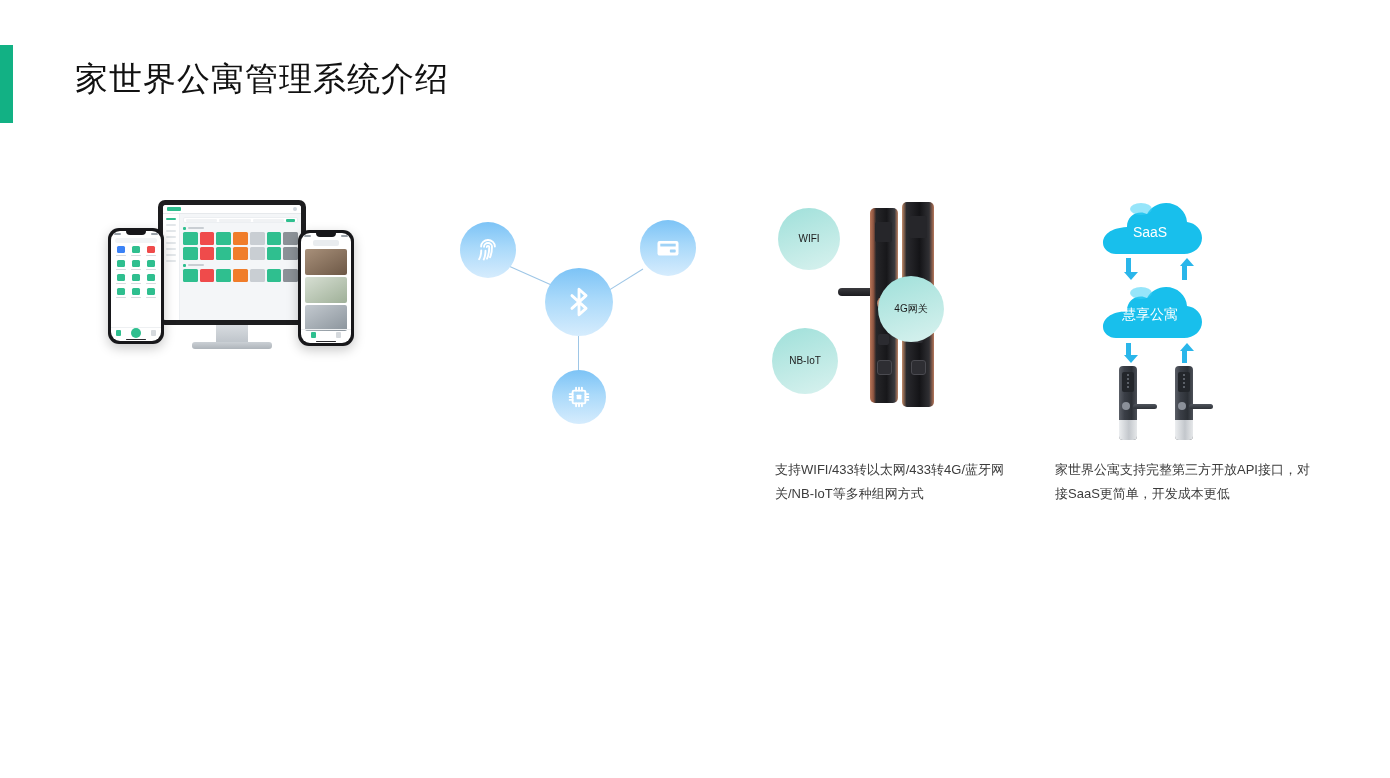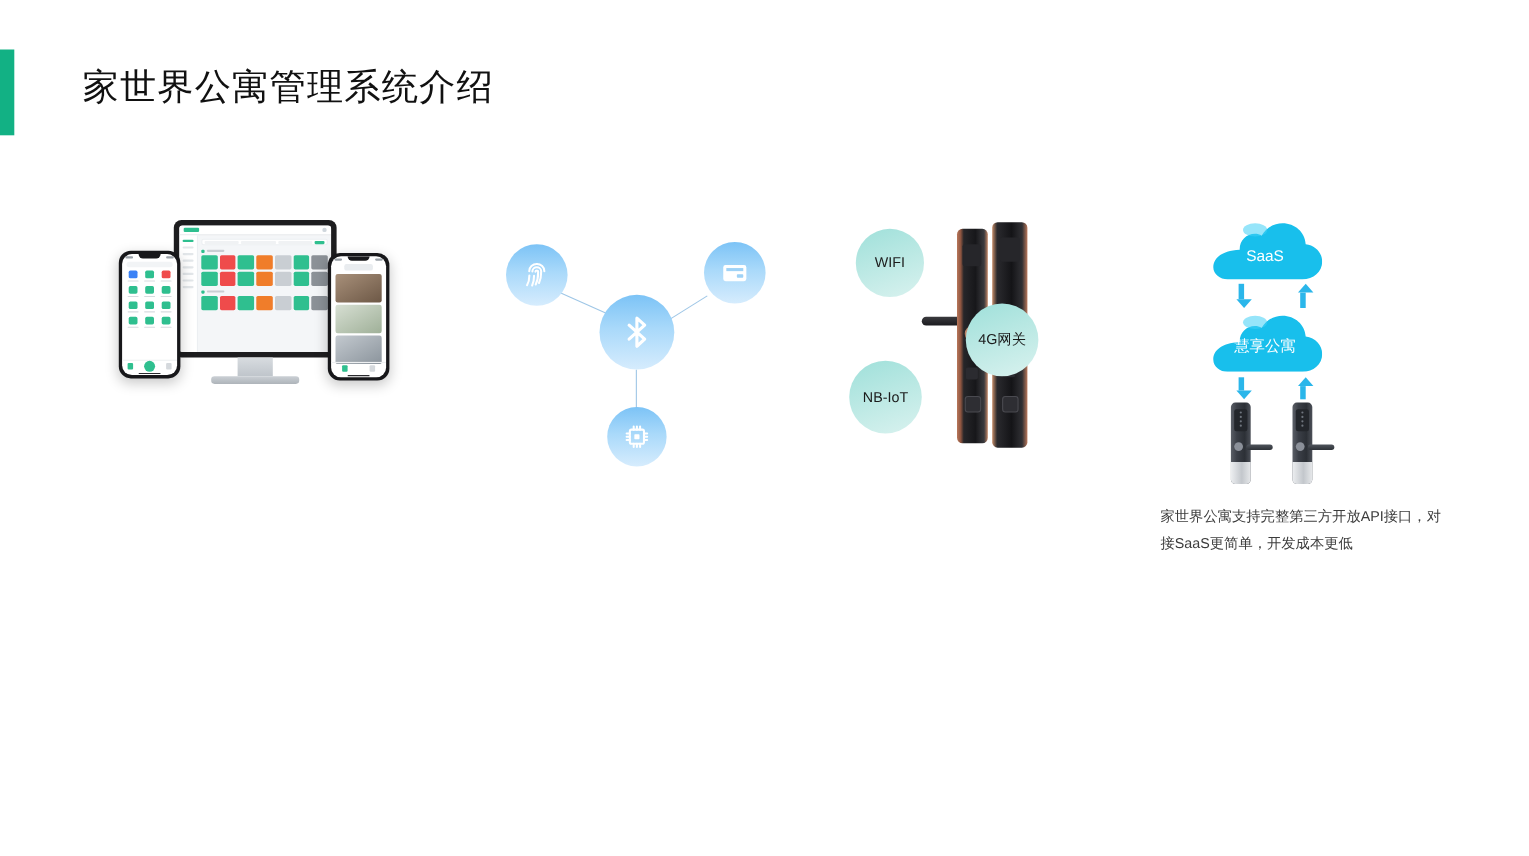--- a/index.html
+++ b/index.html
@@ -80,21 +80,21 @@
     background:linear-gradient(90deg,#b9775a 0%,#8e5540 12%,#262629 22%,#17171a 60%,#3a3a3e 88%,#c08464 100%);}
   .lock-body2{position:absolute;left:142px;top:14px;width:32px;height:205px;border-radius:5px;
     background:linear-gradient(90deg,#c58c68 0%,#2a2a2e 14%,#141417 55%,#303034 85%,#b8775a 100%);}
   .lk-screen{position:absolute;left:5px;top:12px;width:18px;height:22px;background:#26262a;border-radius:2px;}
   .lk-knob{position:absolute;width:15px;height:15px;border-radius:50%;background:radial-gradient(circle at 35% 32%,#d8a384,#9c6247 70%,#6f4430);}
   .lk-fp{position:absolute;width:13px;height:13px;border-radius:3px;background:#2e2e33;border:1px solid #4a4a50;}
   .lk-card{position:absolute;width:11px;height:11px;border-radius:2px;background:#2b2b30;}
   .handle{position:absolute;left:78px;top:100px;width:40px;height:8px;border-radius:4px;
     background:linear-gradient(180deg,#3a3a3e,#1b1b1f);}
   .bubble{position:absolute;border-radius:50%;display:flex;align-items:center;justify-content:center;
-    font-size:13px;color:#1b1b1b;text-align:center;line-height:1.2;
+    font-size:10px;color:#1b1b1b;text-align:center;line-height:1.2;
     background:linear-gradient(160deg,#9fe0da 0%,#b9e8e3 45%,#d9f2ef 100%);}
   .b-wifi{left:18px;top:20px;width:62px;height:62px;}
   .b-4g{left:118px;top:88px;width:66px;height:66px;}
   .b-nb{left:12px;top:140px;width:66px;height:66px;}
 
   
   .cloudscene{position:absolute;left:0;top:0px;width:300px;height:265px;}
   .cloud{position:absolute;display:flex;align-items:flex-end;justify-content:center;}
   .cloud svg{display:block;}
   .cloud span{position:absolute;bottom:22%;color:#fff;font-size:14px;white-space:nowrap;}
@@ -350,20 +350,21 @@
           <span>WIFI</span>
         </div>
         <div class="bubble b-4g">
           <span>4G网关</span>
         </div>
         <div class="bubble b-nb">
           <span>NB-IoT</span>
         </div>
       </div>
     </div>
+    <div class="caption">支持WIFI/433转以太网/433转4G/蓝牙网关/NB-IoT等多种组网方式</div>
   </div>
 
   <div class="col col-4">
     <div class="art">
       <div class="cloudscene">
 
         <div class="cloud c-saas">
           <svg width="104" height="62" viewBox="0 0 104 62">
             <path d="M18 62h68c10 0 18-7 18-16 0-8-6-15-15-16-.6-11-10-19-21-19-8 0-15 4-19 11-2-1-4-1.6-6-1.6-8 0-14 6-14 14v.6C12 36 5 43 5 51c0 6 6 11 13 11z" fill="#18bfec"></path>
             <ellipse cx="43" cy="17" rx="11" ry="6" fill="#3fd0f5" opacity="0.55"></ellipse>

